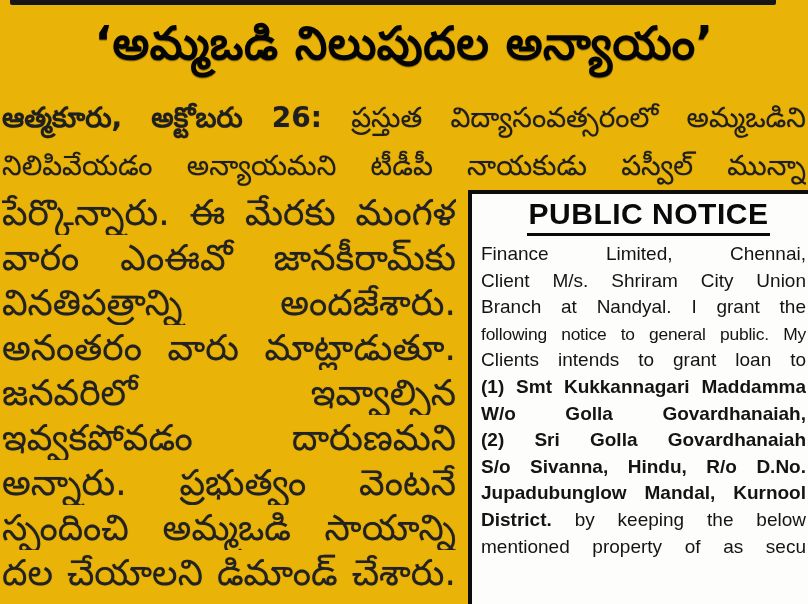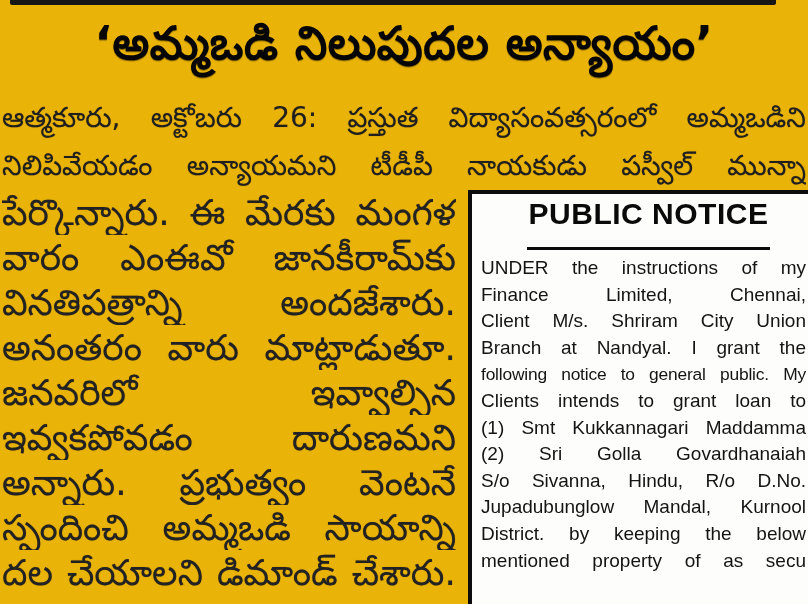--- a/index.html
+++ b/index.html
@@ -40,38 +40,38 @@
   .col-lines{
     position:absolute;top:190px;left:2px;width:454px;
   }
   .col-lines .tline{
     height:45px;line-height:45px;
     font-size:36px;color:#222;
     text-align:justify;text-align-last:justify;
     overflow:hidden;
     text-shadow:0 0 1px rgba(20,20,20,0.35);
   }
-  .b{font-weight:400;}
+  .b{font-weight:700;}
   
   .notice{
     position:absolute;top:190px;left:468px;width:352px;height:430px;
     border-top:4px solid #0d0d0d;
     border-left:4px solid #0d0d0d;
     background:#fdfdfc;
     box-sizing:border-box;
     padding:2px 4px 0 9px;
     font-family:"Liberation Sans","DejaVu Sans",sans-serif;
   }
   .notice-title-wrap{text-align:center;padding:1px 0 5px;}
   .notice-title{
     display:inline-block;
     font-size:30px;font-weight:700;color:#0a0a0a;
     letter-spacing:0.5px;
     border-bottom:3px solid #0a0a0a;
-    padding:0 2px 16px;
+    padding:0 2px 2px;
   }
   .notice-body{width:325px;}
   .notice-body .tline{
     height:26.6px;line-height:26.6px;
     font-size:19px;color:#141414;
     text-align:justify;text-align-last:justify;
     overflow:hidden;
   }
   .notice-body .tline.condensed{
     font-size:17.4px;letter-spacing:-0.2px;
@@ -101,27 +101,27 @@
       <div class="tline"><span>అన్నారు. ప్రభుత్వం వెంటనే</span></div>
       <div class="tline"><span>స్పందించి అమ్మఒడి సాయాన్ని విడు</span></div>
       <div class="tline"><span>దల చేయాలని డిమాండ్ చేశారు.</span></div>
     </div>
 
   <div class="notice">
     <div class="notice-title-wrap">
       <span class="notice-title">PUBLIC NOTICE</span>
     </div>
     <div class="notice-body">
-        <div class="tline"><span>UNDER the instructions of my</span></div>
         <div class="tline"><span>Finance Limited, Chennai,</span></div>
         <div class="tline"><span>Client M/s. Shriram City Union</span></div>
         <div class="tline"><span>Branch at Nandyal. I grant the</span></div>
         <div class="tline condensed"><span>following notice to general public. My</span></div>
         <div class="tline"><span>Clients intends to grant loan to</span></div>
         <div class="tline"><span class="b">(1) Smt Kukkannagari Maddamma</span></div>
+        <div class="tline"><span class="b">W/o Golla Govardhanaiah,</span></div>
         <div class="tline"><span class="b">(2) Sri Golla Govardhanaiah</span></div>
         <div class="tline"><span class="b">S/o Sivanna, Hindu, R/o D.No.</span></div>
         <div class="tline"><span class="b">Jupadubunglow Mandal, Kurnool</span></div>
         <div class="tline"><span class="b">District.</span><span> by keeping the below</span></div>
         <div class="tline"><span>mentioned property of as secu</span></div>
       </div>
   </div>
 
 </div>
 

